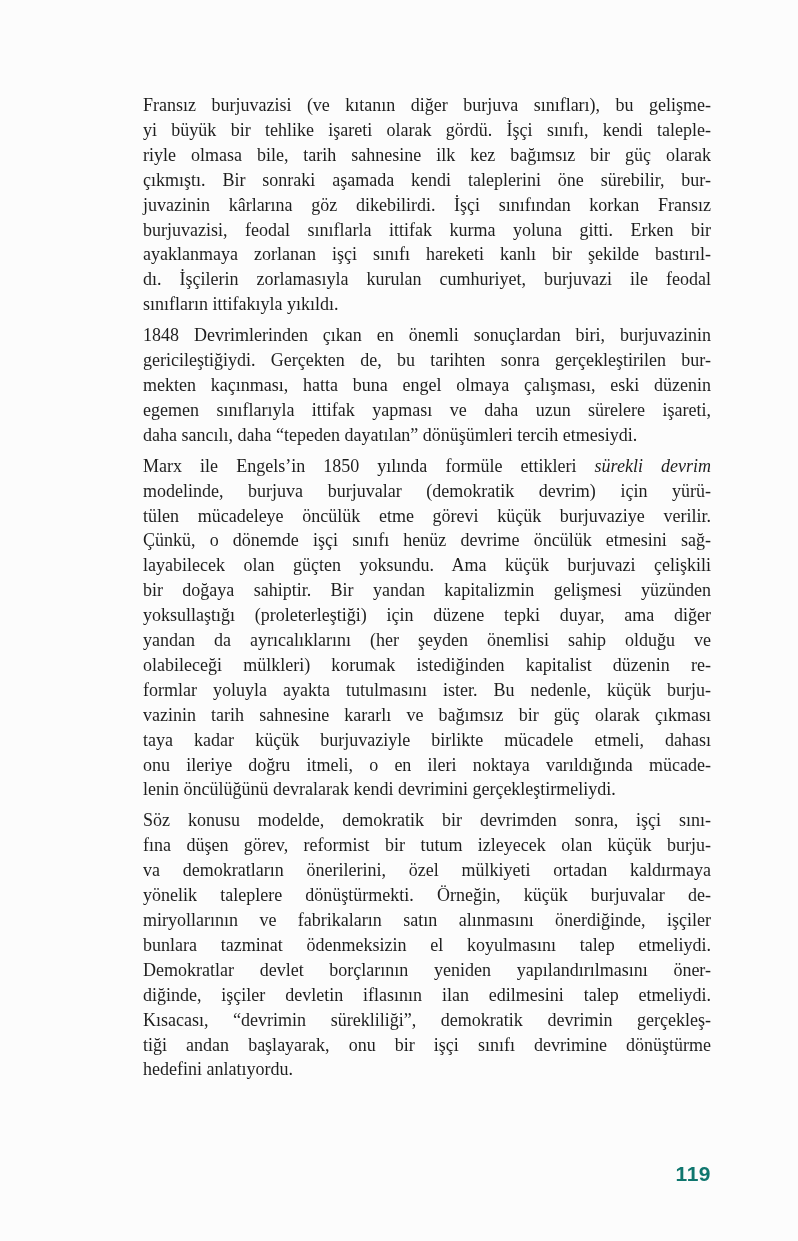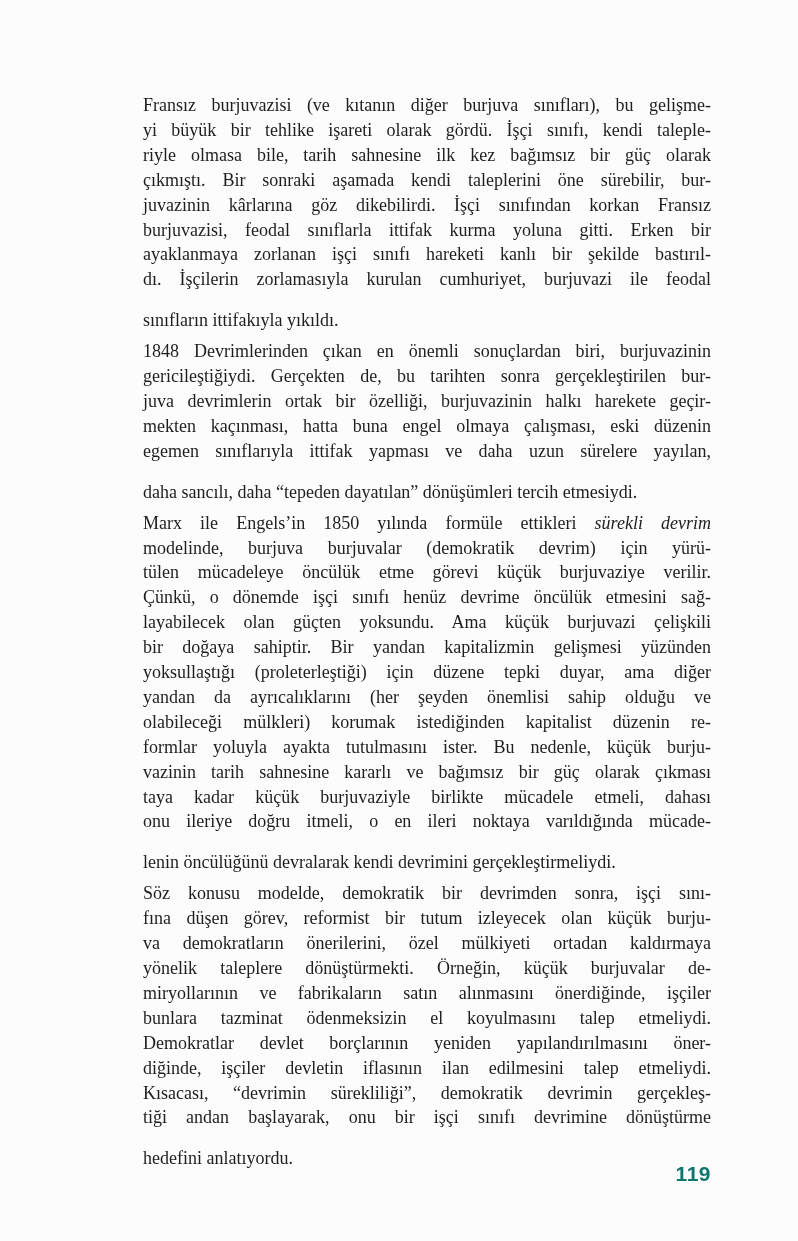--- a/index.html
+++ b/index.html
@@ -28,21 +28,20 @@
     margin: 0 0 6px 0;
   }
   .line {
     line-height: 24.9px;
     text-align: justify;
     text-align-last: justify;
     white-space: normal;
   }
   .line.last {
     text-align-last: left;
-    margin-top: 16px;
   }
   .line em {
     font-style: italic;
   }
   .page-footer {
     position: absolute;
     left: 143px;
     top: 1162px;
     width: 568px;
     text-align: right;
@@ -68,23 +67,22 @@
         <div class="line"><span>çıkmıştı. Bir sonraki aşamada kendi taleplerini öne sürebilir, bur-</span></div>
         <div class="line"><span>juvazinin kârlarına göz dikebilirdi. İşçi sınıfından korkan Fransız</span></div>
         <div class="line"><span>burjuvazisi, feodal sınıflarla ittifak kurma yoluna gitti. Erken bir</span></div>
         <div class="line"><span>ayaklanmaya zorlanan işçi sınıfı hareketi kanlı bir şekilde bastırıl-</span></div>
         <div class="line"><span>dı. İşçilerin zorlamasıyla kurulan cumhuriyet, burjuvazi ile feodal</span></div>
         <div class="line last"><span>sınıfların ittifakıyla yıkıldı.</span></div>
       </div>
       <div class="paragraph">
         <div class="line"><span>1848 Devrimlerinden çıkan en önemli sonuçlardan biri, burjuvazinin</span></div>
         <div class="line"><span>gericileştiğiydi. Gerçekten de, bu tarihten sonra gerçekleştirilen bur-</span></div>
-        <div class="line"><span>juva devrimlerin ortak bir özelliği, burjuvazinin halkı harekete geçir-</span></div>
         <div class="line"><span>mekten kaçınması, hatta buna engel olmaya çalışması, eski düzenin</span></div>
-        <div class="line"><span>egemen sınıflarıyla ittifak yapması ve daha uzun sürelere yayılan,</span></div>
+        <div class="line"><span>egemen sınıflarıyla ittifak yapması ve daha uzun sürelere işareti,</span></div>
         <div class="line last"><span>daha sancılı, daha “tepeden dayatılan” dönüşümleri tercih etmesiydi.</span></div>
       </div>
       <div class="paragraph">
         <div class="line"><span>Marx ile Engels’in 1850 yılında formüle ettikleri </span><em>sürekli devrim</em></div>
         <div class="line"><span>modelinde, burjuva burjuvalar (demokratik devrim) için yürü-</span></div>
         <div class="line"><span>tülen mücadeleye öncülük etme görevi küçük burjuvaziye verilir.</span></div>
         <div class="line"><span>Çünkü, o dönemde işçi sınıfı henüz devrime öncülük etmesini sağ-</span></div>
         <div class="line"><span>layabilecek olan güçten yoksundu. Ama küçük burjuvazi çelişkili</span></div>
         <div class="line"><span>bir doğaya sahiptir. Bir yandan kapitalizmin gelişmesi yüzünden</span></div>
         <div class="line"><span>yoksullaştığı (proleterleştiği) için düzene tepki duyar, ama diğer</span></div>

